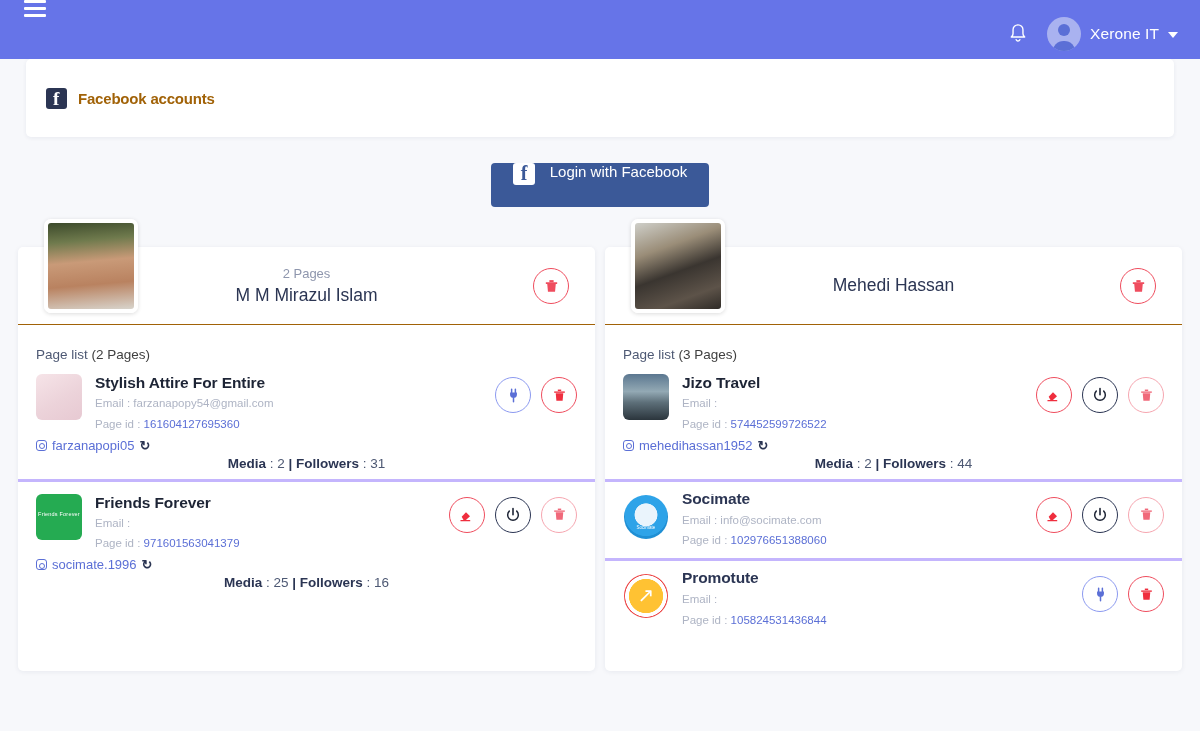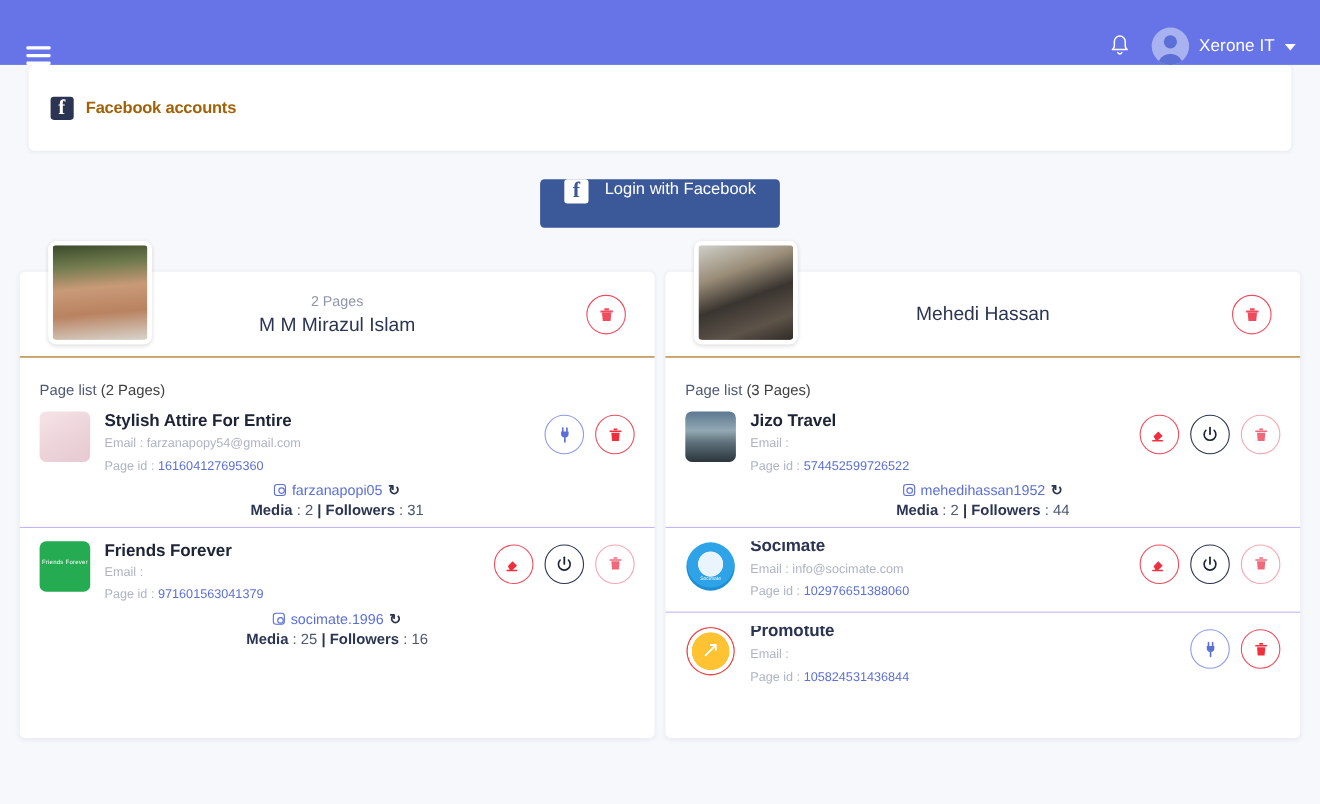--- a/index.html
+++ b/index.html
@@ -8,22 +8,23 @@
     background: #f7f8fb;
     font-family: "Liberation Sans", sans-serif;
     overflow: hidden;
   }
 
   
   .topbar {
     position: absolute; top: 0; left: 0;
     width: 1200px; height: 59px;
     background: #6674e8;
-    display: flex; align-items: flex-end;
+    display: flex; align-items: flex-start;
     z-index: 30;
+    flex-direction: column;
   }
   .hamburger {
     margin-left: 24px;
     width: 22px; height: 17px;
     display: flex; flex-direction: column; justify-content: space-between;
     cursor: pointer;
   }
   .hamburger i { display: block; height: 3px; background: #fff; border-radius: 1px; }
   .topbar-right {
     margin-left: auto; margin-right: 22px;
@@ -127,21 +128,21 @@
   .rb-red-soft { border: 1px solid #f6a6b0; }
   .rb-blue { border: 1px solid #8c9af0; }
   .rb-dark { border: 1px solid #2b3553; }
   .head-del { position: absolute; right: 26px; top: 21px; }
 
   
   .plist-label { font-size: 13.5px; color: #4d5873; padding: 22px 0 0 18px; }
   .plist-label .cnt { color: #404040; }
 
   .prow { padding: 12px 18px 8px 18px; position: relative; }
-  .prow + .prow { border-top: 1px solid #c4b5fd; }
+  .prow + .prow { border-top: 3px solid #c4b5fd; }
   .prow-main { display: flex; align-items: flex-start; gap: 13px; }
   .thumb {
     width: 46px; height: 46px; border-radius: 6px; flex: none;
     overflow: hidden; position: relative;
   }
   .th-pink { background: linear-gradient(150deg,#f6e4e8 0%,#ecd3da 55%,#e7c9d2 100%); }
   .th-green { background: #25ab52; }
   .th-green::after {
     content: "Friends Forever"; position: absolute; left: 0; right: 0; top: 17px;
     text-align: center; color: #fff; font-size: 5.5px; letter-spacing: .2px;
@@ -171,21 +172,21 @@
   .pname {
     font-size: 15.5px; color: #1d2435; font-weight: bold; letter-spacing: -.1px;
     white-space: nowrap; overflow: hidden;
   }
   .pname.clipped { height: 15px; line-height: 9px; overflow: hidden; color: #2b3553; }
   .pmeta { font-size: 11.5px; color: #aeb4c4; margin-top: 3px; line-height: 1.55; }
   .pmeta .pid { color: #5b6fd6; }
   .pacts { display: flex; gap: 10px; align-items: center; padding-top: 3px; }
 
   .pstats { text-align: center; margin-top: 4px; }
-  .ig-line { font-size: 13px; color: #5b6fd6; display: flex; align-items: center; justify-content: center; gap: 5px; }
+  .ig-line { font-size: 13px; color: #5b6fd6; display: flex; align-items: center; justify-content: flex-start; gap: 5px; }
   .ig-glyph {
     width: 11px; height: 11px; border: 1.4px solid #5b6fd6; border-radius: 3px;
     position: relative; display: inline-block; flex: none;
   }
   .ig-glyph::after {
     content: ""; position: absolute; left: 2.4px; top: 2.4px;
     width: 4px; height: 4px; border: 1.2px solid #5b6fd6; border-radius: 50%;
   }
   .refresh { font-size: 13px; color: #2b3553; font-weight: bold; }
   .counts { font-size: 13.5px; color: #4d5873; margin-top: 3px; }

